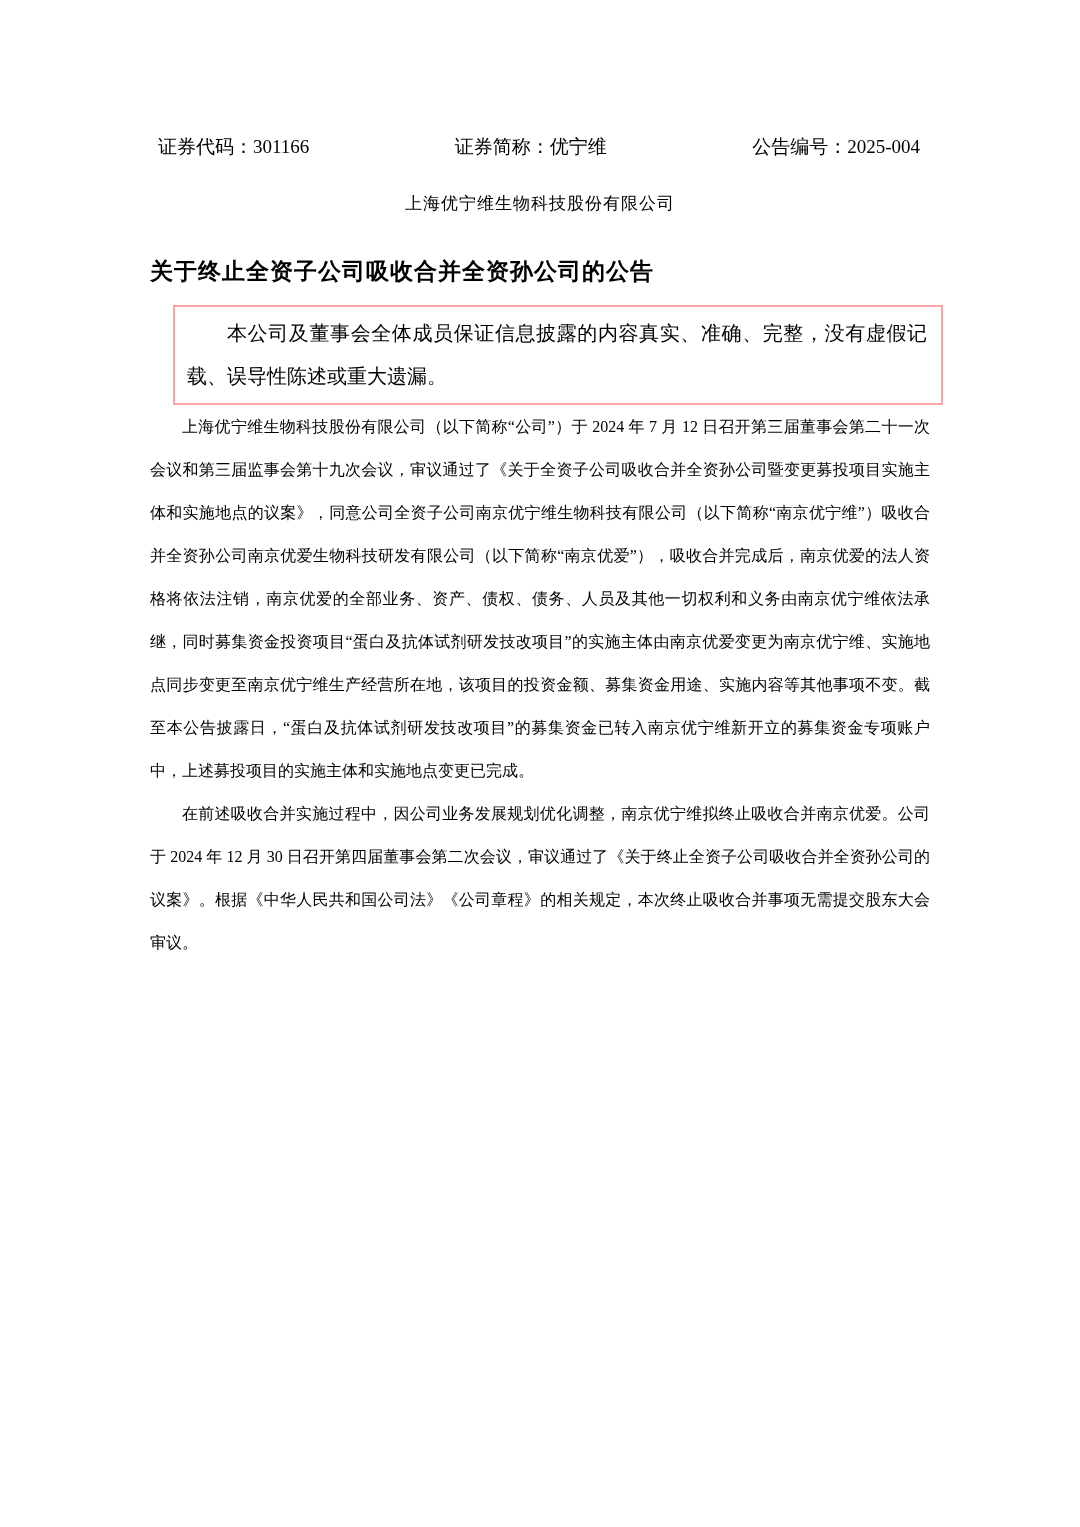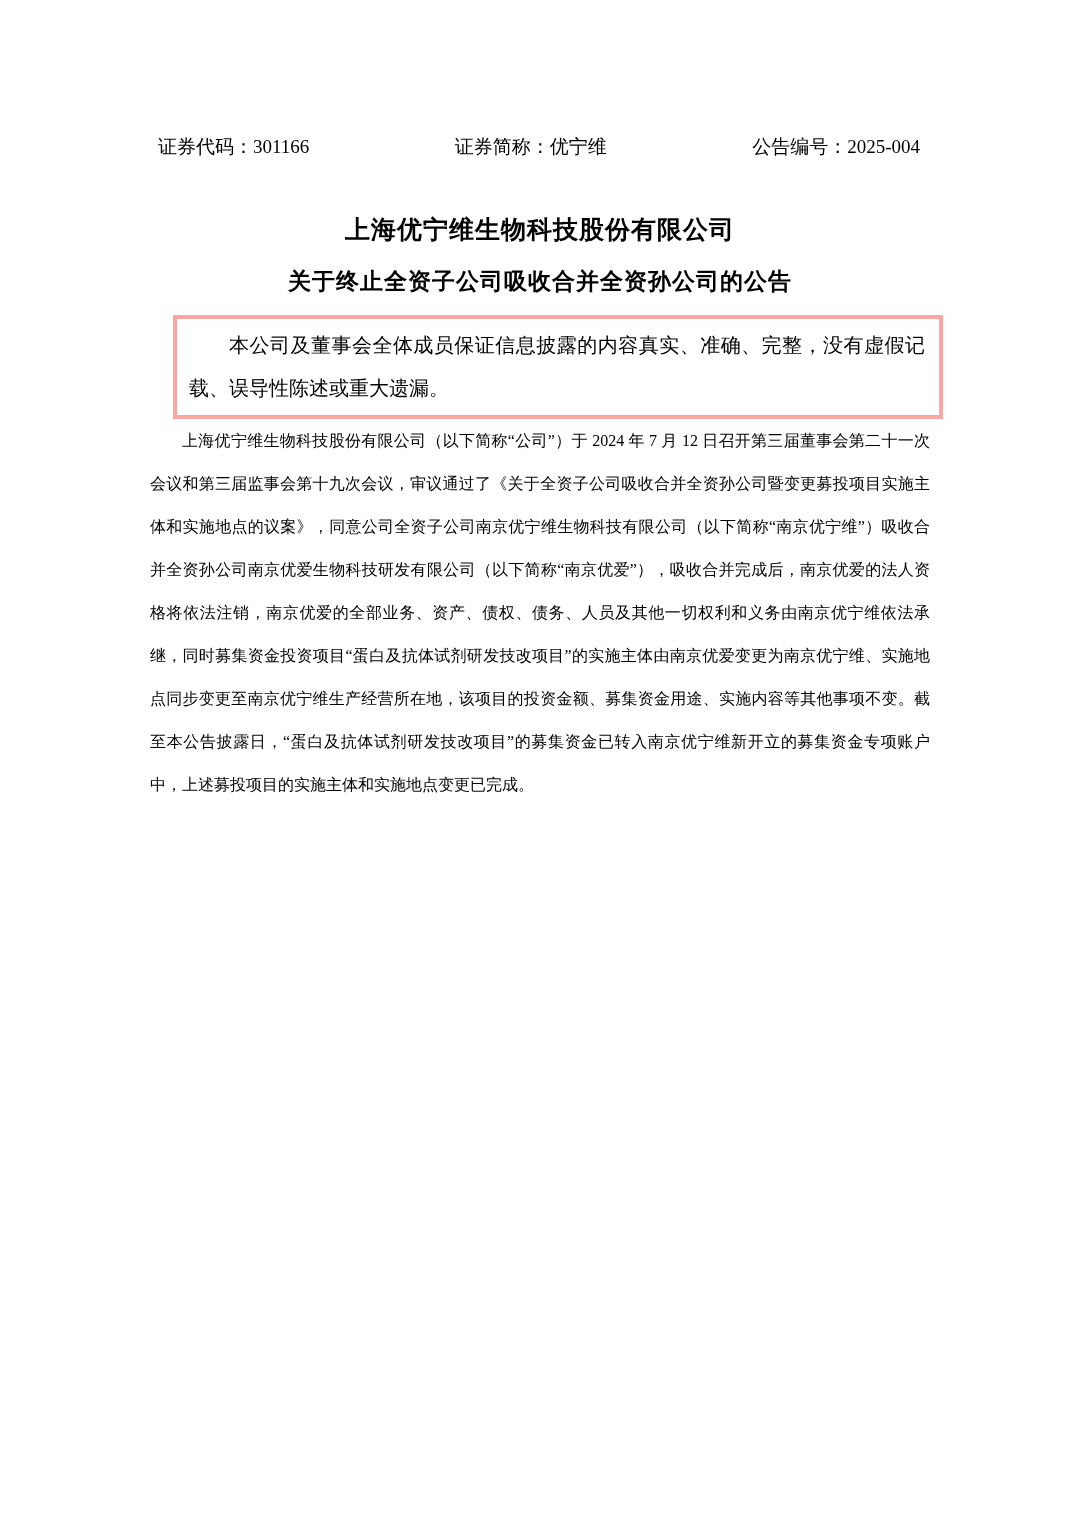--- a/index.html
+++ b/index.html
@@ -21,40 +21,39 @@
   .meta-row {
     display: flex;
     justify-content: space-between;
     align-items: center;
     font-size: 19px;
     line-height: 22px;
     padding: 0 10px 0 8px;
     white-space: nowrap;
   }
   .doc-title {
-    margin-top: 56px;
+    margin-top: 30px;
     text-align: center;
-    font-size: 25px;
+    font-size: 17px;
     line-height: 32px;
-    font-weight: 700;
+    font-weight: 400;
     letter-spacing: 1px;
   }
   .doc-subtitle {
-    margin-top: 20px;
-    text-align: center;
+    margin-top: 36px;
     font-size: 23px;
     line-height: 32px;
     font-weight: 700;
     letter-spacing: 1px;
   }
   .disclaimer-box {
     margin-top: 17px;
     margin-left: 23px;
     margin-right: -13px;
-    border: 4px solid #fca5a5;
+    border: 2px solid #fca5a5;
     padding: 5px 14px 5px 12px;
   }
   .disclaimer-box p {
     font-size: 20px;
     line-height: 43px;
     text-indent: 2em;
     text-align: justify;
   }
   .section-heading {
     font-size: 21px;
@@ -87,16 +86,17 @@
 
   <h2 class="doc-subtitle">关于终止全资子公司吸收合并全资孙公司的公告</h2>
 
   <div class="disclaimer-box">
     <p>本公司及董事会全体成员保证信息披露的内容真实、准确、完整，没有虚假记载、误导性陈述或重大遗漏。</p>
   </div>
 
 
   <p class="body-para">上海优宁维生物科技股份有限公司（以下简称“公司”）于 2024 年 7 月 12 日召开第三届董事会第二十一次会议和第三届监事会第十九次会议，审议通过了《关于全资子公司吸收合并全资孙公司暨变更募投项目实施主体和实施地点的议案》，同意公司全资子公司南京优宁维生物科技有限公司（以下简称“南京优宁维”）吸收合并全资孙公司南京优爱生物科技研发有限公司（以下简称“南京优爱”），吸收合并完成后，南京优爱的法人资格将依法注销，南京优爱的全部业务、资产、债权、债务、人员及其他一切权利和义务由南京优宁维依法承继，同时募集资金投资项目“蛋白及抗体试剂研发技改项目”的实施主体由南京优爱变更为南京优宁维、实施地点同步变更至南京优宁维生产经营所在地，该项目的投资金额、募集资金用途、实施内容等其他事项不变。截至本公告披露日，“蛋白及抗体试剂研发技改项目”的募集资金已转入南京优宁维新开立的募集资金专项账户中，上述募投项目的实施主体和实施地点变更已完成。</p>
 
+  <p class="body-para">在前述吸收合并实施过程中，因公司业务发展规划优化调整，南京优宁维拟终止吸收合并南京优爱。公司于 2024 年 12 月 30 日召开第四届董事会第二次会议，审议通过了《关于终止全资子公司吸收合并全资孙公司的议案》。根据《中华人民共和国公司法》《公司章程》的相关规定，本次终止吸收合并事项无需提交股东大会审议。</p>
 
 
 
 </div>
 
 </body></html>

